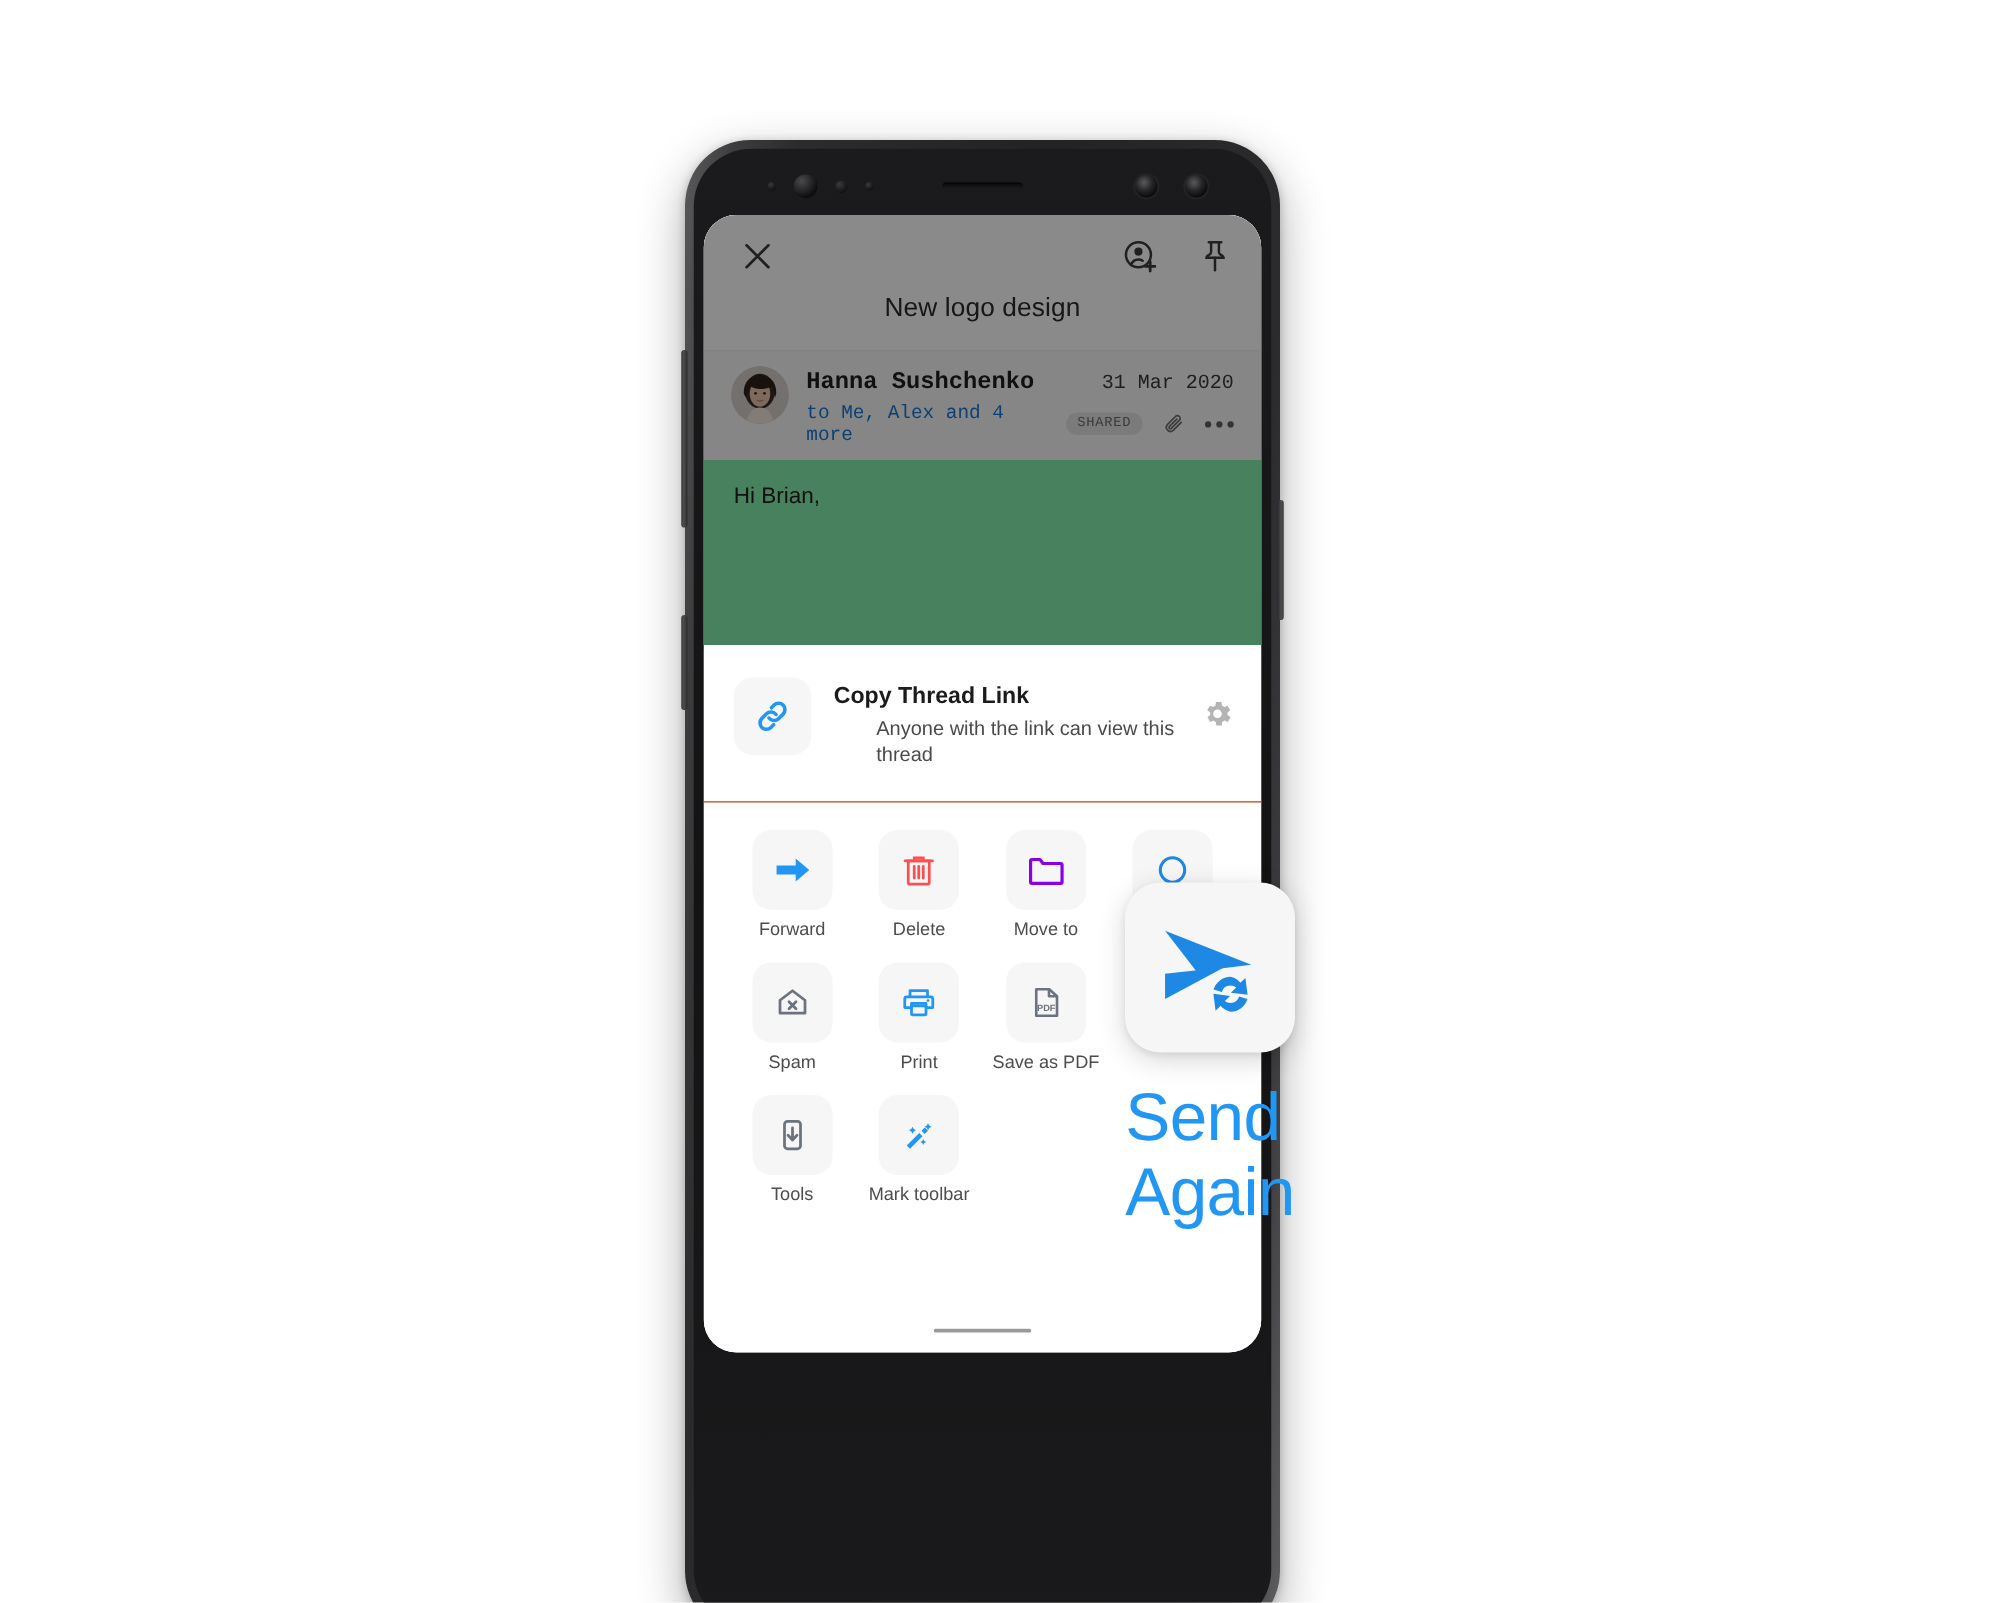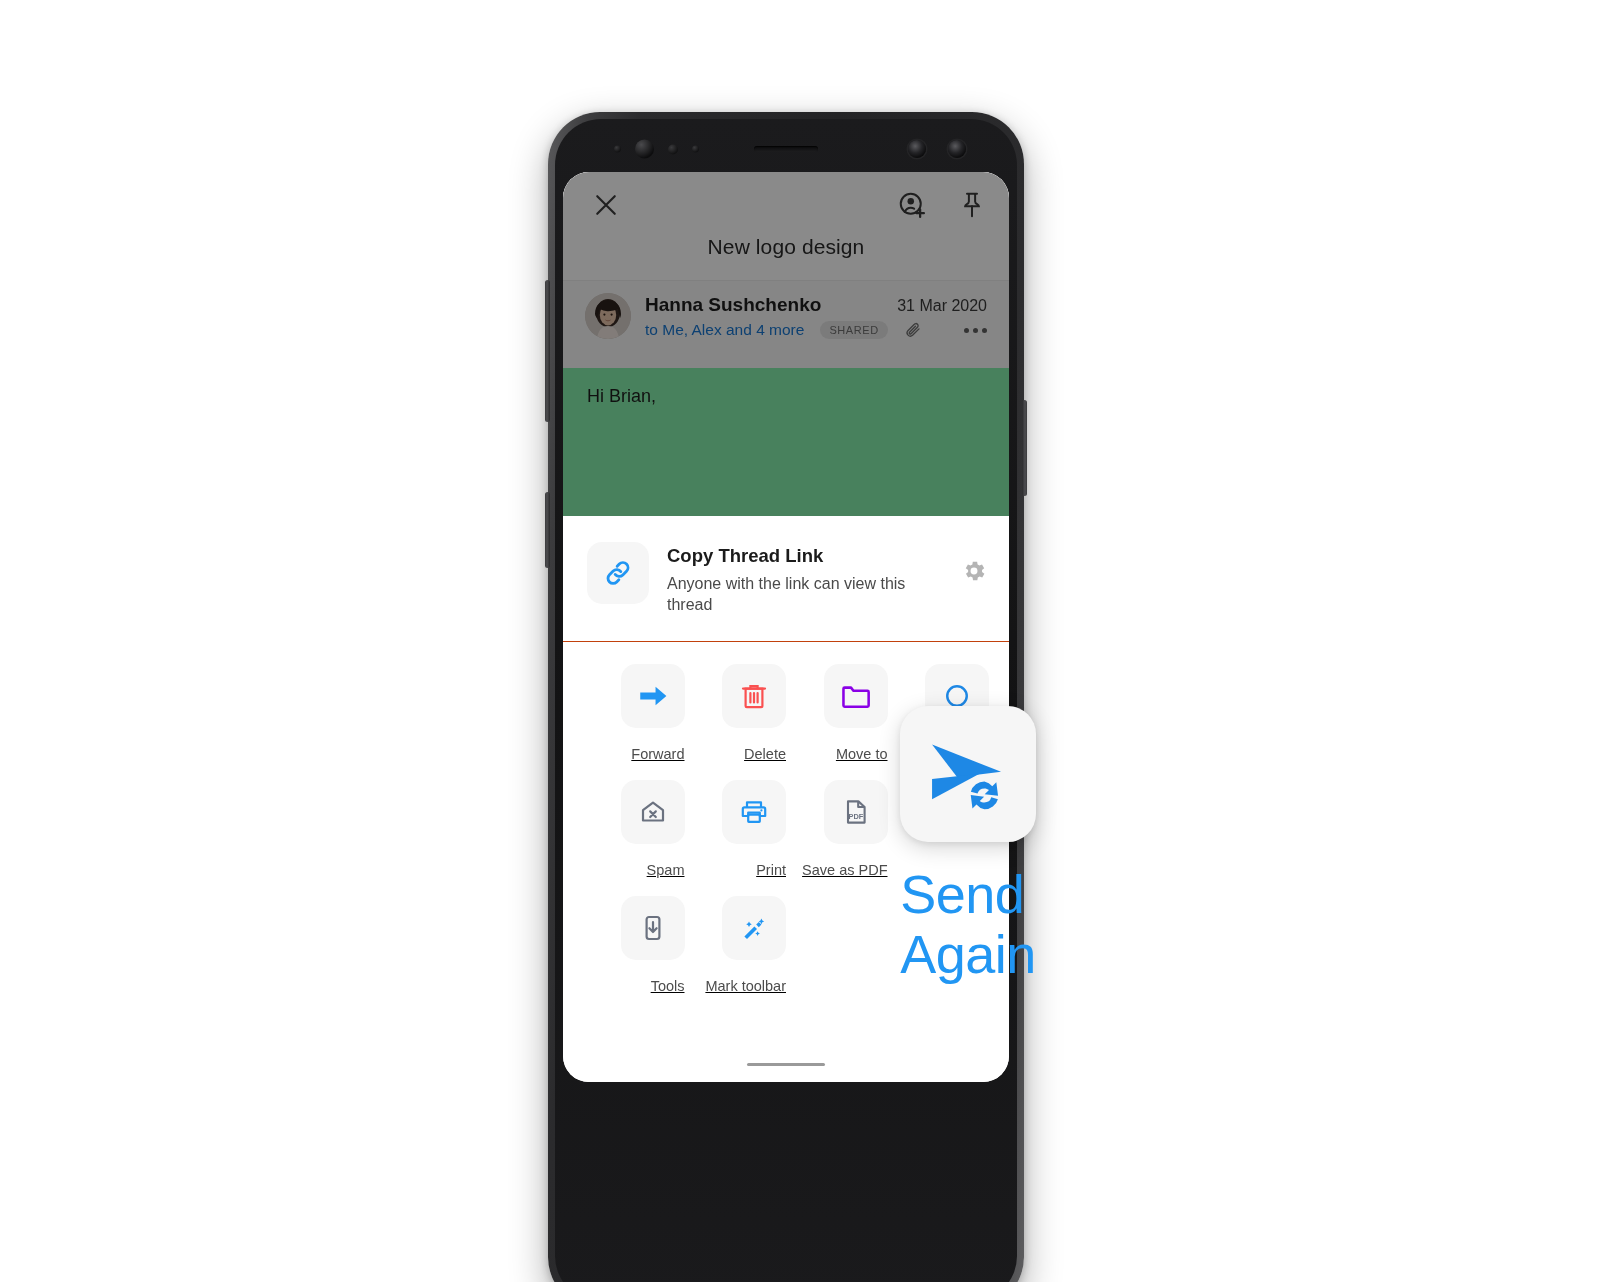--- a/index.html
+++ b/index.html
@@ -153,20 +153,21 @@
   }
 
   .thread-head {
     position: relative;
     height: 88px;
     background: #f7f7f7;
     border-top: 1px solid #ececec;
     padding: 12px 22px 0 22px;
     display: flex;
     gap: 14px;
+    font-family: Liberation Mono, monospace;
   }
   .avatar {
     width: 46px; height: 46px; border-radius: 50%;
     flex: 0 0 46px;
     overflow: hidden;
     background: #cfc7c2;
     position: relative;
   }
   .avatar svg { display: block; width: 100%; height: 100%; }
   .thread-meta { flex: 1 1 auto; min-width: 0; padding-top: 1px; }
@@ -220,36 +221,36 @@
     border-radius: 15px;
     background: #f6f6f6;
     display: flex; align-items: center; justify-content: center;
   }
   .share-text { flex: 1 1 auto; min-width: 0; padding-top: 2px; }
   .share-title { font-size: 18.5px; font-weight: bold; color: #1b1b1b; line-height: 1.25; }
   .share-sub {
     font-size: 16px; color: #4a4a4a;
     margin-top: 6px; line-height: 1.32;
     max-width: 268px;
+    margin-left: 34px;
   }
   .share-gear { flex: 0 0 auto; padding-top: 16px; color: #b4b4b4; }
 
   
   .grid {
     padding: 22px 20px 0 20px;
     display: grid;
     grid-template-columns: repeat(4, 1fr);
     row-gap: 18px;
   }
   .cell {
     display: flex;
     flex-direction: column;
-    align-items: flex-end;
-    gap: 18px;
-    text-decoration: underline;
+    align-items: center;
+    gap: 8px;
   }
   .cell-tile {
     width: 64px; height: 64px;
     border-radius: 15px;
     background: #f6f6f6;
     display: flex; align-items: center; justify-content: center;
   }
   .cell-label {
     font-size: 14.5px;
     color: #4c4c4c;

